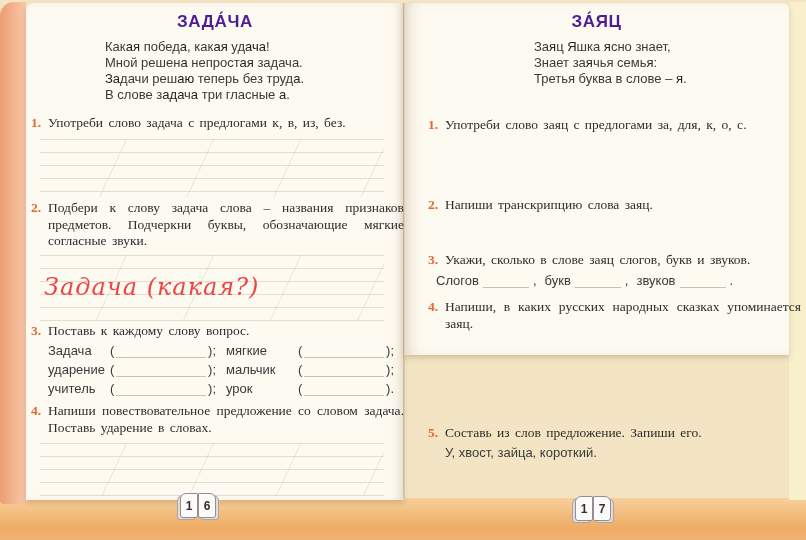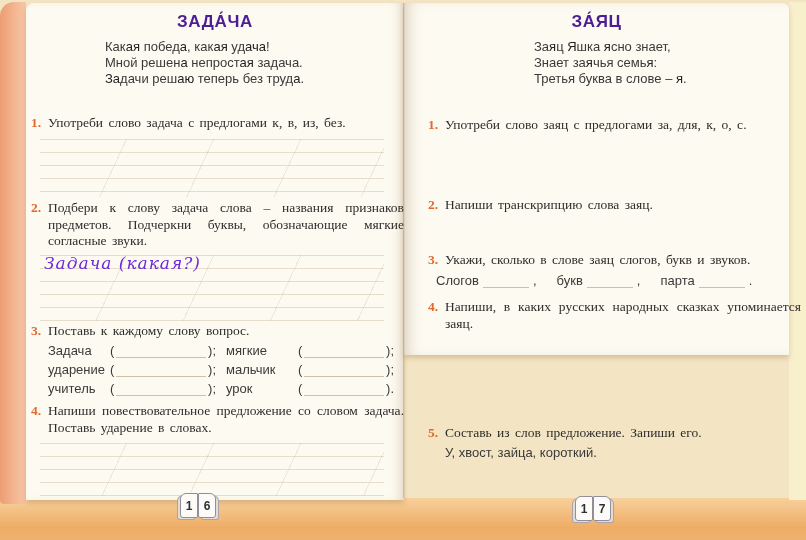--- a/index.html
+++ b/index.html
@@ -21,31 +21,31 @@
               font-weight:bold;font-size:17px;letter-spacing:.6px;color:#4c1d95;}
   .poem{position:absolute;font-size:13px;line-height:16px;color:#3a3a3a;}
   .poem b{color:#222;}
   .task{position:absolute;padding-left:17px;font-family:"Liberation Serif",serif;
         font-size:13.5px;line-height:16.5px;color:#2e2d2b;text-align:justify;word-spacing:2px;}
   .tnum{position:absolute;left:0;top:0;font-weight:bold;color:#e2692f;font-family:"Liberation Serif",serif;}
   .ruled{position:absolute;opacity:.85;background:
      repeating-linear-gradient(180deg,rgba(173,149,112,.34) 0 1px,transparent 1px 13px),
      repeating-linear-gradient(115deg,transparent 0 78px,rgba(173,149,112,.22) 78px 79px);}
   .handwriting{position:absolute;font-family:"DejaVu Serif",serif;font-style:italic;
-               font-size:17px;letter-spacing:1px;color:#6d28d9;}
+               font-size:24px;letter-spacing:1px;color:#ef4444;margin-top:20px;}
   .word-table{position:absolute;font-size:13px;color:#3a3a3a;}
   .wrow{display:flex;align-items:flex-end;height:19px;}
   .wcell-word{width:62px;}
   .wcell-word2{width:72px;margin-left:10px;}
   .paren-group{display:flex;align-items:flex-end;width:106px;}
   .paren-group2{display:flex;align-items:flex-end;width:96px;}
   .blank{flex:1 1 auto;border-bottom:1px solid rgba(165,145,112,.55);height:13px;margin:0 2px;}
   .counts{position:absolute;display:flex;align-items:flex-end;font-size:13px;color:#3a3a3a;}
   .cblank{display:inline-block;width:46px;border-bottom:1px solid rgba(165,145,112,.55);height:13px;margin:0 4px;}
-  .clabel{margin-left:20px;}
+  .clabel{margin-left:8px;}
   .clabel:first-child{margin-left:0;}
   .words-line{position:absolute;font-size:13px;color:#3a3a3a;}
   .page-icon{position:absolute;width:40px;height:30px;}
   .bp{position:absolute;top:2px;width:16px;height:23px;background:#fcfbf7;border:1px solid #938d9a;
       display:flex;align-items:center;justify-content:center;font-size:12px;font-weight:bold;color:#2f2f33;}
   .bp-l{left:2px;border-radius:6px 1px 2px 3px;box-shadow:-3px 2px 0 -1px #e3ddd4,-3px 2px 0 0 #a9a3ae;}
   .bp-r{right:2px;border-radius:1px 6px 3px 2px;box-shadow:3px 2px 0 -1px #e3ddd4,3px 2px 0 0 #a9a3ae;}
   .rich b{font-weight:normal;}
 </style>
 </head>
@@ -55,20 +55,21 @@
   <div class="band-bottom"></div>
   <div class="band-left"></div>
   <div class="band-right"></div>
 
   <div class="page page-left">
     <div class="page-title">ЗАДА́ЧА</div>
     <div class="poem" style="top:36px;left:79px;">
       <div class="rich">Как<b>ая</b> побед<b>а</b>, как<b>ая</b> уд<b>ача</b>!</div>
       <div class="rich">Мной решен<b>а</b> непрост<b>ая</b> задача.</div>
       <div class="rich"><b>За</b>дачи реш<b>аю</b> теперь без труд<b>а</b>.</div>
+      <div class="rich">В слове з<b>ада</b>ч<b>а</b> три гласные <b>а</b>.</div>
     </div>
 
     <div class="task" style="top:112px;left:5px;width:356px;">
       <span class="tnum">1.</span>
       <span class="rich">Употреби слово <b>задача</b> с предлогами <b>к, в, из, без</b>.</span>
     </div>
     <div class="ruled" style="top:136px;left:14px;width:344px;height:58px;"></div>
 
     <div class="task" style="top:197px;left:5px;width:356px;">
       <span class="tnum">2.</span>
@@ -155,21 +156,21 @@
       <span class="tnum">3.</span>
       <span class="rich">Укажи, сколько в слове <b>заяц</b> слогов, букв и звуков.</span>
     </div>
     <div class="counts" style="top:270px;left:32px;">
       <span class="clabel">Слогов</span>
         <span class="cblank"></span>
         <span>,</span>
       <span class="clabel">букв</span>
         <span class="cblank"></span>
         <span>,</span>
-      <span class="clabel">парта</span>
+      <span class="clabel">звуков</span>
         <span class="cblank"></span>
         <span>.</span>
     </div>
 
     <div class="task" style="top:296px;left:24px;width:356px;">
       <span class="tnum">4.</span>
       <span class="rich">Напиши, в каких русских народных сказках упоминается заяц.</span>
     </div>
 
     <div class="task" style="top:422px;left:24px;width:356px;">

